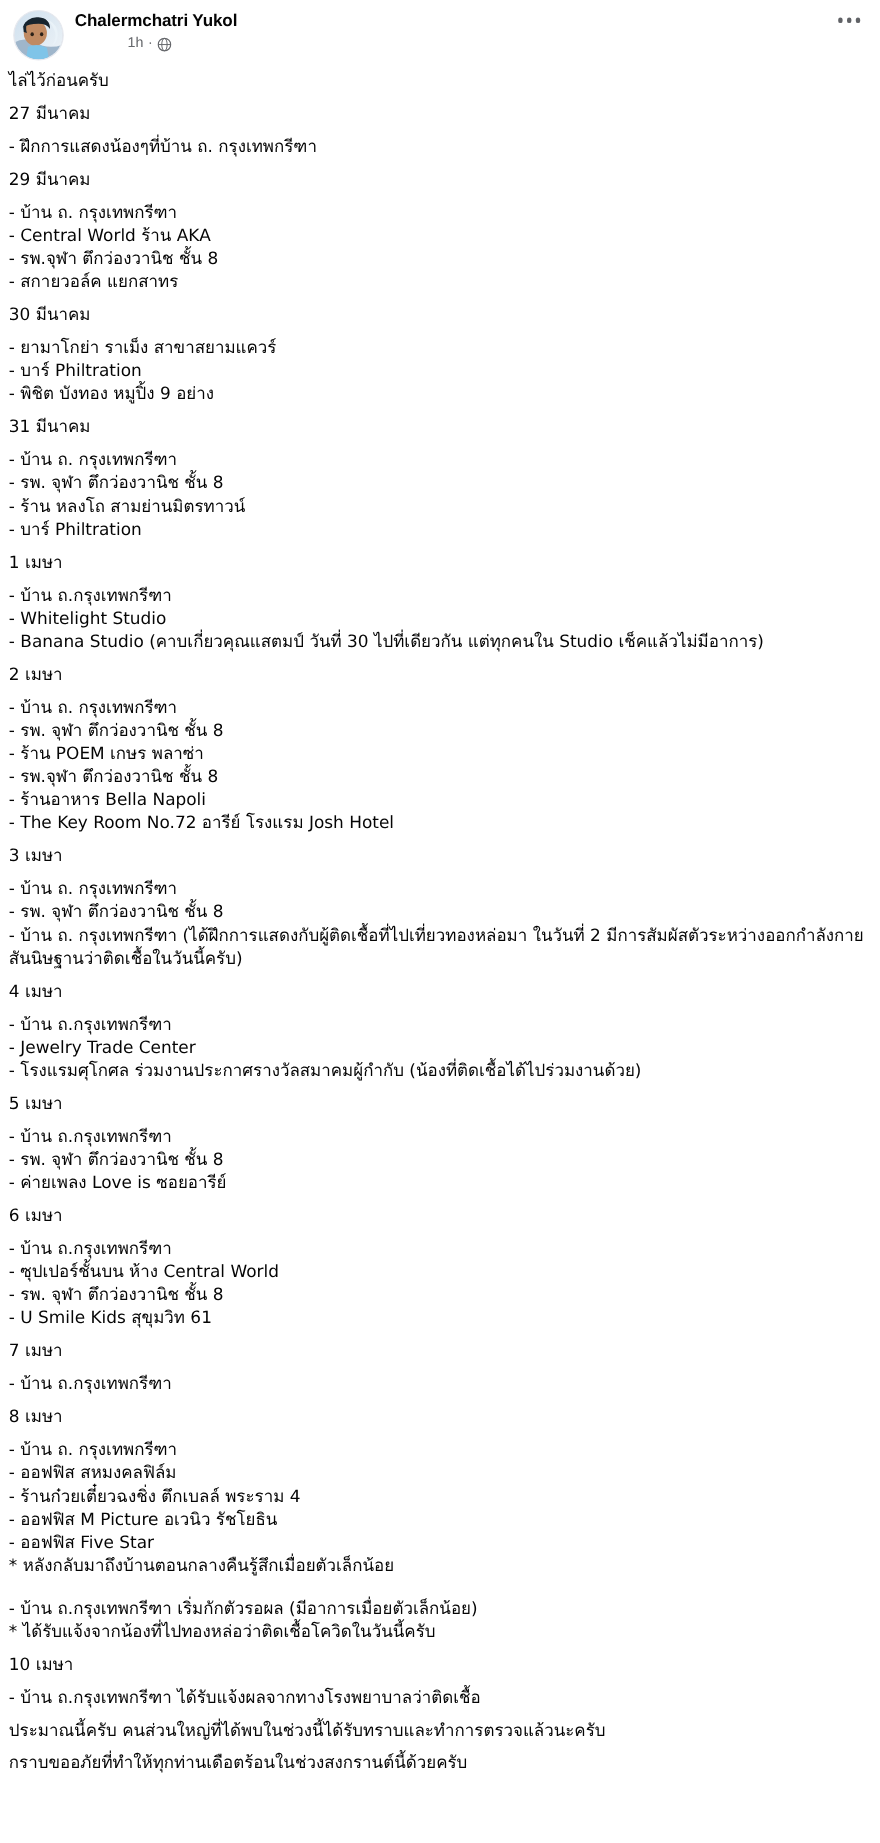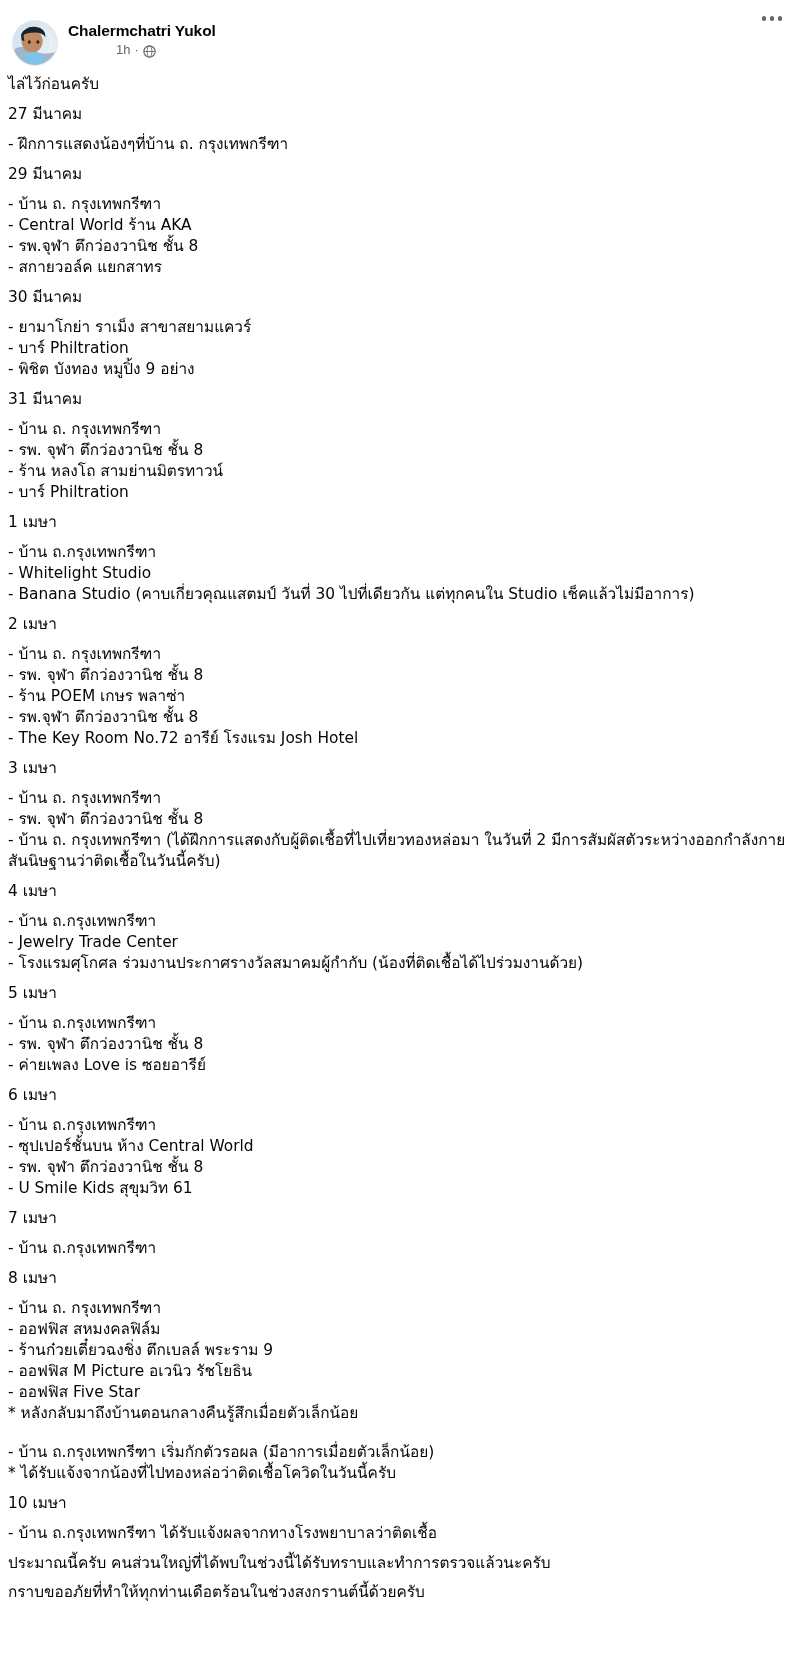--- a/index.html
+++ b/index.html
@@ -20,21 +20,21 @@
     width: 800px;
     padding: 0;
     background: #ffffff;
     position: relative;
   }
 
   
   .post-header {
     display: flex;
     align-items: flex-start;
-    padding: 20px 16px 4px 12px;
+    padding: 9px 16px 4px 12px;
     position: relative;
     min-height: 56px;
   }
 
   .avatar {
     width: 46px;
     height: 46px;
     border-radius: 50%;
     flex: 0 0 46px;
     overflow: hidden;
@@ -219,20 +219,21 @@
       <div class="line">- บ้าน ถ.กรุงเทพกรีฑา</div>
       <div class="line">- Whitelight Studio</div>
       <div class="line">- Banana Studio (คาบเกี่ยวคุณแสตมป์ วันที่ 30 ไปที่เดียวกัน แต่ทุกคนใน Studio เช็คแล้วไม่มีอาการ)</div>
       <div class="gap"></div>
       <div class="line date">2 เมษา</div>
       <div class="gap"></div>
       <div class="line">- บ้าน ถ. กรุงเทพกรีฑา</div>
       <div class="line">- รพ. จุฬา ตึกว่องวานิช ชั้น 8</div>
       <div class="line">- ร้าน POEM เกษร พลาซ่า</div>
       <div class="line">- รพ.จุฬา ตึกว่องวานิช ชั้น 8</div>
+      <div class="line">- ร้านอาหาร Bella Napoli</div>
       <div class="line">- The Key Room No.72 อารีย์ โรงแรม Josh Hotel</div>
       <div class="gap"></div>
       <div class="line date">3 เมษา</div>
       <div class="gap"></div>
       <div class="line">- บ้าน ถ. กรุงเทพกรีฑา</div>
       <div class="line">- รพ. จุฬา ตึกว่องวานิช ชั้น 8</div>
       <div class="line">- บ้าน ถ. กรุงเทพกรีฑา (ได้ฝึกการแสดงกับผู้ติดเชื้อที่ไปเที่ยวทองหล่อมา ในวันที่ 2 มีการสัมผัสตัวระหว่างออกกำลังกาย สันนิษฐานว่าติดเชื้อในวันนี้ครับ)</div>
       <div class="gap"></div>
       <div class="line date">4 เมษา</div>
       <div class="gap"></div>
@@ -254,21 +255,21 @@
       <div class="line">- U Smile Kids สุขุมวิท 61</div>
       <div class="gap"></div>
       <div class="line date">7 เมษา</div>
       <div class="gap"></div>
       <div class="line">- บ้าน ถ.กรุงเทพกรีฑา</div>
       <div class="gap"></div>
       <div class="line date">8 เมษา</div>
       <div class="gap"></div>
       <div class="line">- บ้าน ถ. กรุงเทพกรีฑา</div>
       <div class="line">- ออฟฟิส สหมงคลฟิล์ม</div>
-      <div class="line">- ร้านก๋วยเตี๋ยวฉงชิ่ง ตึกเบลล์ พระราม 9</div>
+      <div class="line">- ร้านก๋วยเตี๋ยวฉงชิ่ง ตึกเบลล์ พระราม 4</div>
       <div class="line">- ออฟฟิส M Picture อเวนิว รัชโยธิน</div>
       <div class="line">- ออฟฟิส Five Star</div>
       <div class="line">* หลังกลับมาถึงบ้านตอนกลางคืนรู้สึกเมื่อยตัวเล็กน้อย</div>
       <div class="gap"></div>
       <div class="gap"></div>
       <div class="line">- บ้าน ถ.กรุงเทพกรีฑา เริ่มกักตัวรอผล (มีอาการเมื่อยตัวเล็กน้อย)</div>
       <div class="line">* ได้รับแจ้งจากน้องที่ไปทองหล่อว่าติดเชื้อโควิดในวันนี้ครับ</div>
       <div class="gap"></div>
       <div class="line date">10 เมษา</div>
       <div class="gap"></div>

